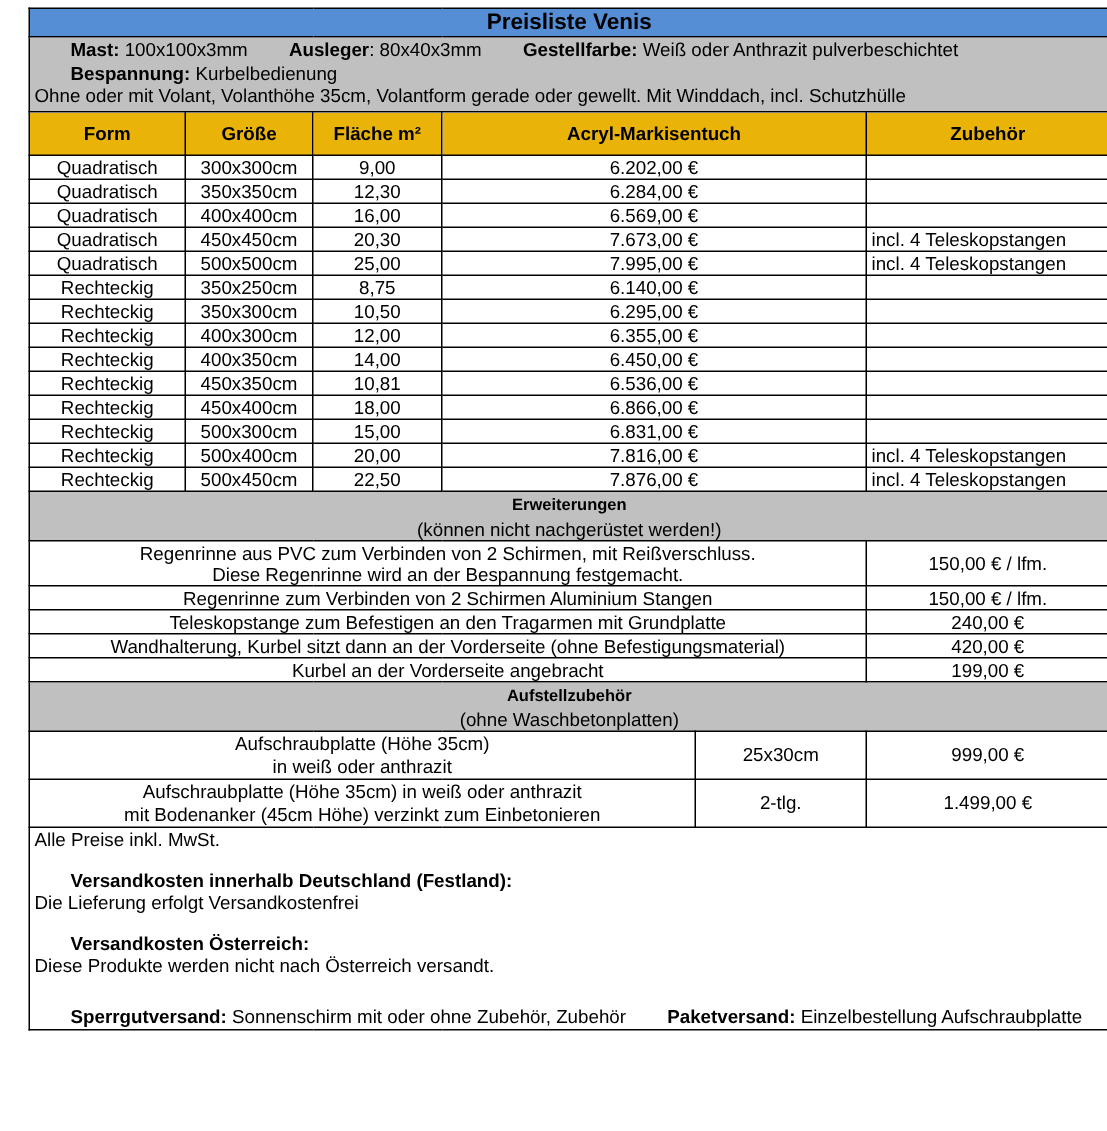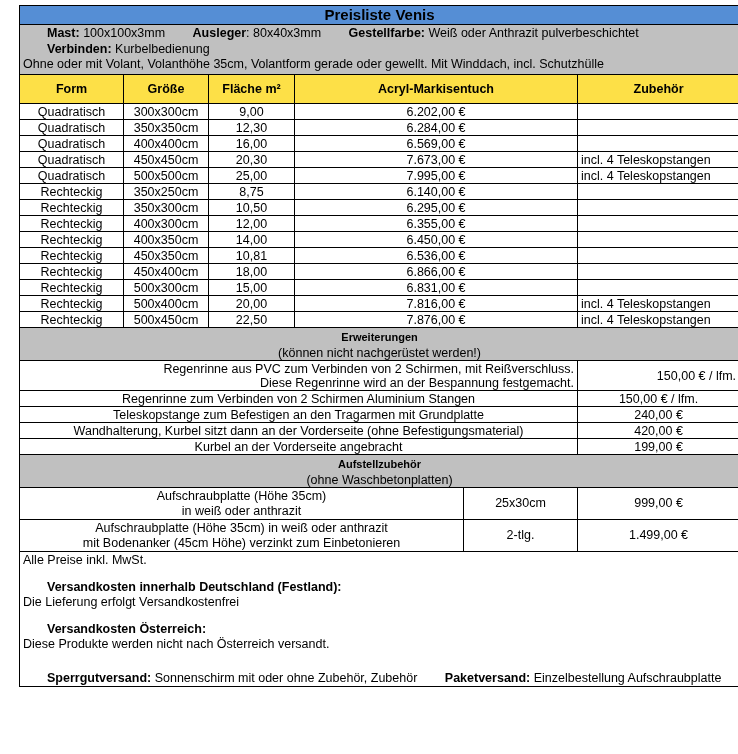--- a/index.html
+++ b/index.html
@@ -5,26 +5,26 @@
   html, body { margin:0; padding:0; background:#ffffff; }
   body { width:738px; height:754px; position:relative; overflow:hidden;
          font-family:"Liberation Sans", sans-serif; font-size:12.5px; color:#000; }
   .sheet { position:absolute; left:19px; top:5px; width:720px; }
   table { border-collapse:collapse; width:720px; table-layout:fixed; }
   td { border:1px solid #000; padding:0 3px; line-height:14px; white-space:nowrap; overflow:hidden; }
   .c { text-align:center; }
   .l { text-align:left; }
   .title { background:#558ED5; font-weight:bold; font-size:15px; text-align:center; height:18px; }
   .info { background:#C0C0C0; height:48px; line-height:15.5px; vertical-align:top; padding-top:1px; }
-  .hdr td { background:#fde047; font-weight:bold; text-align:center; height:28px; }
+  .hdr td { background:#eab308; font-weight:bold; text-align:center; height:28px; }
   .row td { height:15px; }
   .sec { background:#C0C0C0; text-align:center; height:32px; line-height:14px; }
   .sec .h1 { font-weight:bold; font-size:11px; display:block; line-height:18px; }
   .sec .h2 { font-weight:normal; display:block; }
-  .ext2 td { height:29px; line-height:14px;text-align:right; }
+  .ext2 td { height:29px; line-height:14px; }
   .ext1 td { height:15px; }
   .acc td { height:31px; line-height:14.5px; }
   .foot { height:132px; vertical-align:top; padding-top:1px; white-space:normal; line-height:15.5px; }
   .foot p { margin:0; }
   .gap { height:11px; }
   .gap2 { height:18px; }
   b { font-weight:bold;padding-left:24px; }
 </style>
 </head>
 <body>
@@ -42,21 +42,21 @@
     <tbody>
         <tr>
       <td colspan="6" class="title">Preisliste Venis</td>
     </tr>
     <tr>
       <td colspan="6" class="info l">
         <div>
           <b>Mast:</b><span> 100x100x3mm </span><b>Ausleger</b><span>: 80x40x3mm </span><b>Gestellfarbe:</b><span> Weiß oder Anthrazit pulverbeschichtet</span>
         </div>
         <div>
-          <b>Verbinden:</b><span> Kurbelbedienung</span>
+          <b>Bespannung:</b><span> Kurbelbedienung</span>
         </div>
         <div>Ohne oder mit Volant, Volanthöhe 35cm, Volantform gerade oder gewellt. Mit Winddach, incl. Schutzhülle</div>
       </td>
     </tr>
     <tr class="hdr">
       <td>Form</td>
       <td>Größe</td>
       <td>Fläche m²</td>
       <td colspan="2">Acryl-Markisentuch</td>
       <td>Zubehör</td>

